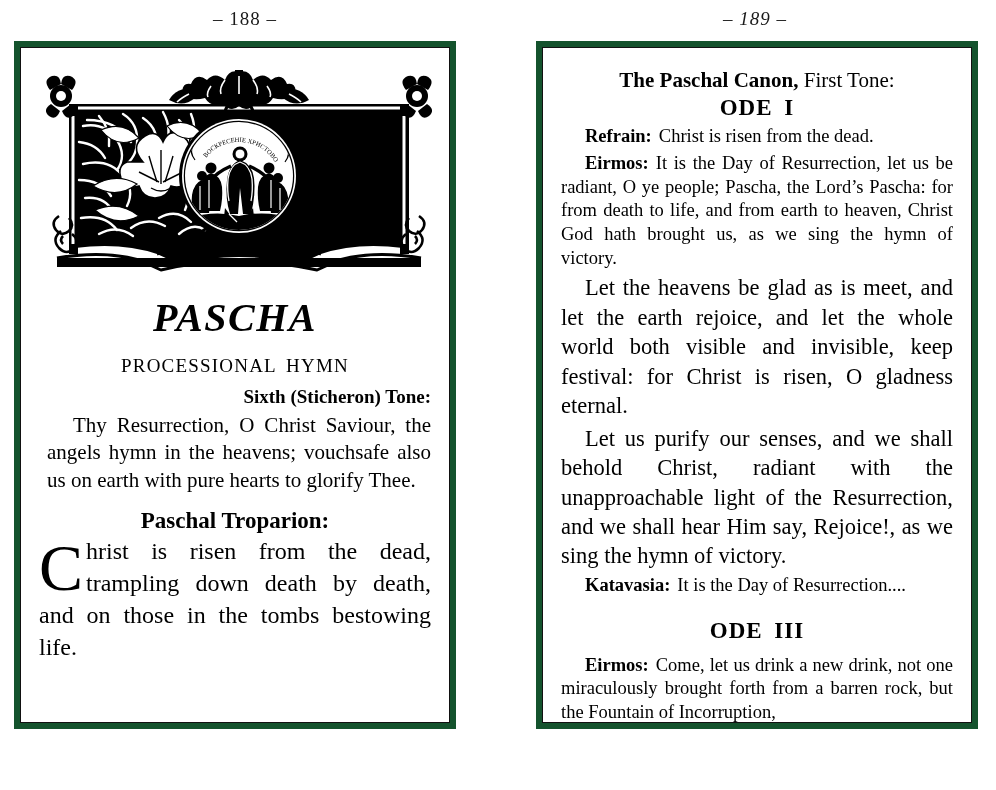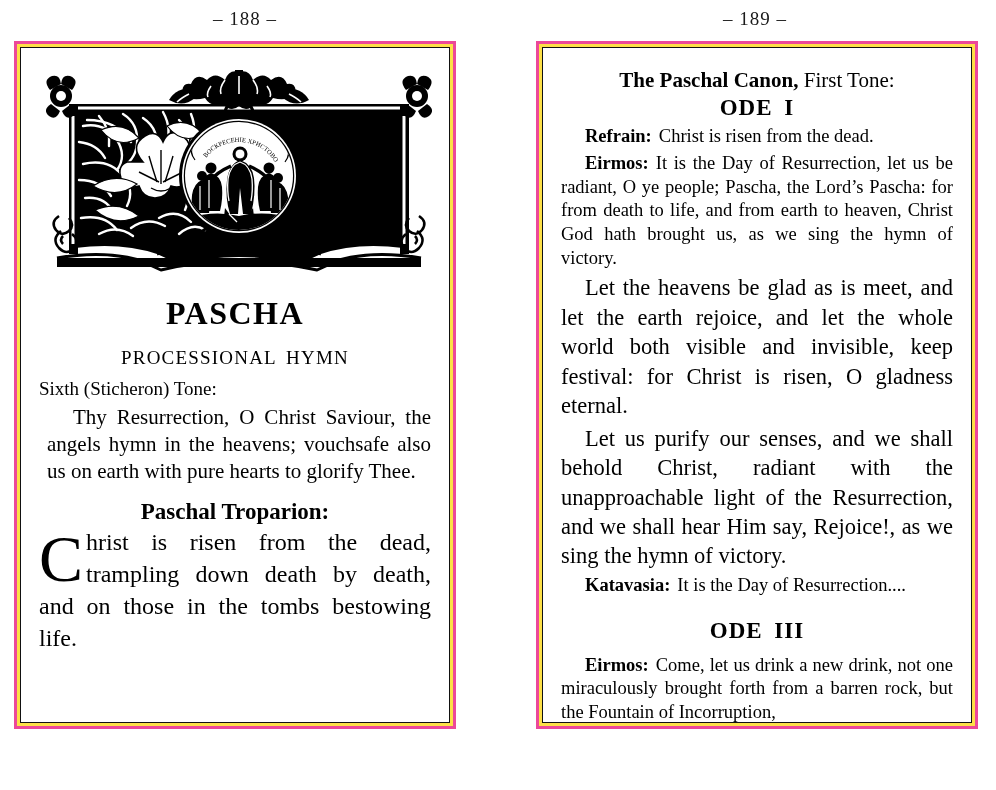--- a/index.html
+++ b/index.html
@@ -25,27 +25,27 @@
     position: absolute;
     top: 8px;
     font-family: "Liberation Serif", "DejaVu Serif", serif;
     font-size: 19px;
     letter-spacing: 1px;
     color: #1a1a1a;
     text-align: center;
     width: 160px;
   }
   .folio.left  { left: 165px; }
-  .folio.right { left: 675px; }
+  .folio.right { left: 675px; font-style: italic; }
 
   
   .page {
     position: absolute;
-    background: #fde047;
-    border: 3px solid #ec4899;
+    background: #14532d;
+    border: 3px solid #14532d;
     box-sizing: border-box;
   }
   .page-inner {
     position: absolute;
     inset: 3px;
     border: 1px solid #111111;
     box-sizing: border-box;
     background: #ffffff;
     overflow: hidden;
   }
@@ -63,39 +63,40 @@
   .headpiece {
     width: 400px;
     height: 215px;
     margin: 12px auto 0 auto;
     display: block;
   }
 
   
   .title-pascha {
     text-align: center;
-    font-size: 32px;
+    font-size: 40px;
     font-weight: bold;
     letter-spacing: 1.5px;
     margin: 14px 0 0 0;
     line-height: 1.05;
     font-family: "Liberation Serif", "DejaVu Serif", serif;
+    font-style: italic;
   }
   .subtitle-hymn {
     text-align: center;
     font-size: 19px;
     font-weight: normal;
     letter-spacing: 1.2px;
     margin: 16px 0 0 0;
     word-spacing: 4px;
   }
   .tone-head {
-    text-align: left;
+    text-align: right;
     font-size: 19px;
-    font-weight: normal;
+    font-weight: bold;
     margin: 9px 0 0 0;
   }
   .para {
     font-size: 21px;
     line-height: 1.30;
     text-align: justify;
     text-align-last: left;
     margin: 4px 0 0 8px;
     text-indent: 26px;
     hyphens: none;

